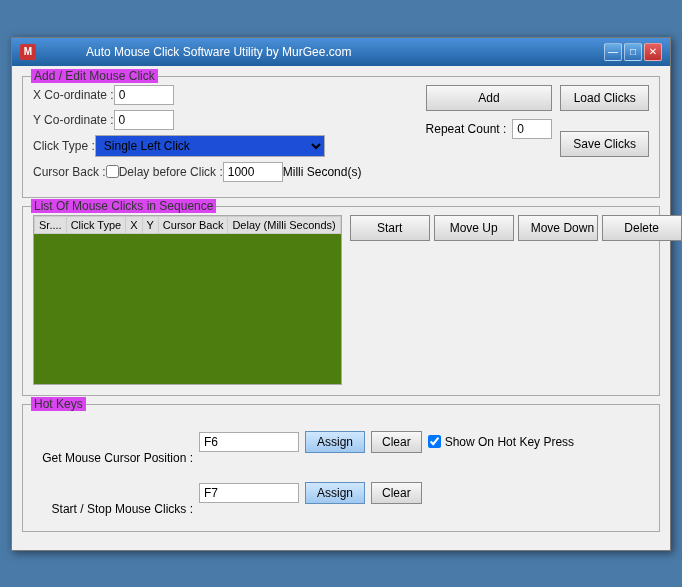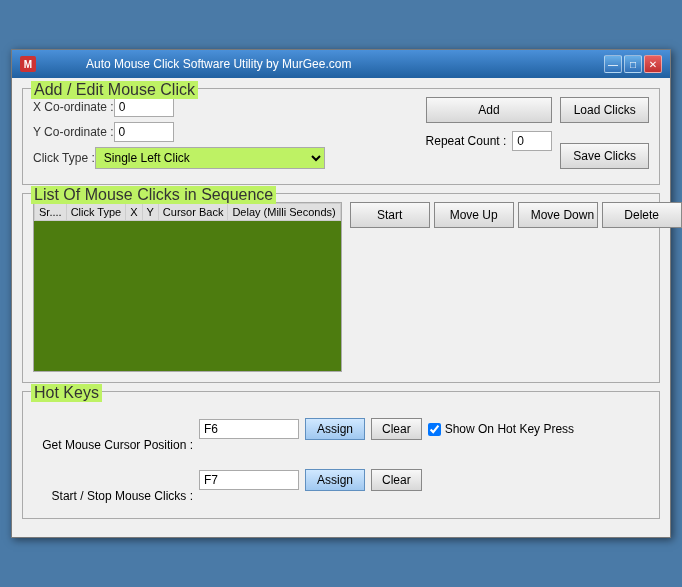--- a/index.html
+++ b/index.html
@@ -75,23 +75,23 @@
       border: 1px solid #aaa;
       padding: 8px 10px 10px;
       margin-bottom: 8px;
       position: relative;
       background: #f0f0f0;
     }
     .group-label {
       position: absolute;
       top: -8px;
       left: 8px;
-      background: #bef264;
+      background: #d946ef;
       padding: 0 3px;
-      font-size: 16px;
+      font-size: 12px;
       color: #333;
     }
     .form-row {
       display: flex;
       align-items: center;
       margin-bottom: 5px;
     }
     .form-label {
       text-align: right;
       white-space: nowrap;
@@ -101,21 +101,21 @@
     .text-input {
       border: 1px solid #aaa;
       background: white;
       padding: 1px 4px;
       height: 20px;
       font-size: 12px;
       width: 60px;
     }
     .select-input {
       border: 1px solid #aaa;
-      background: #bef264;
+      background: #1d4ed8;
       padding: 1px 4px;
       height: 22px;
       font-size: 12px;
       width: 230px;
     }
     .btn {
       border: 1px solid #888;
       background: linear-gradient(to bottom, #f8f8f8, #d8d8d8);
       padding: 3px 12px;
       font-size: 12px;
@@ -271,20 +271,29 @@
           </div>
           <div class="form-row">
             <span class="form-label">Click Type :</span>
             <select class="select-input">
               <option>Single Left Click</option>
               <option>Single Right Click</option>
               <option>Double Left Click</option>
               <option>Double Right Click</option>
               <option>Middle Click</option>
             </select>
+          </div>
+          <div class="form-row">
+            <span class="form-label">Cursor Back :</span>
+            <div class="checkbox-row">
+              <input type="checkbox" style="">
+            </div>
+            <span class="form-label">Delay before Click :</span>
+            <input class="text-input" type="text" value="1000" style="">
+            <span>Milli Second(s)</span>
           </div>
         </div>
         <div class="top-buttons">
           <button class="btn">Add</button>
           <div class="repeat-row">
             <span>Repeat Count :</span>
             <input class="text-input" type="text" style="width: 40px;" value="0">
           </div>
         </div>
         <div style="display:flex;flex-direction:column;gap:20px;">

